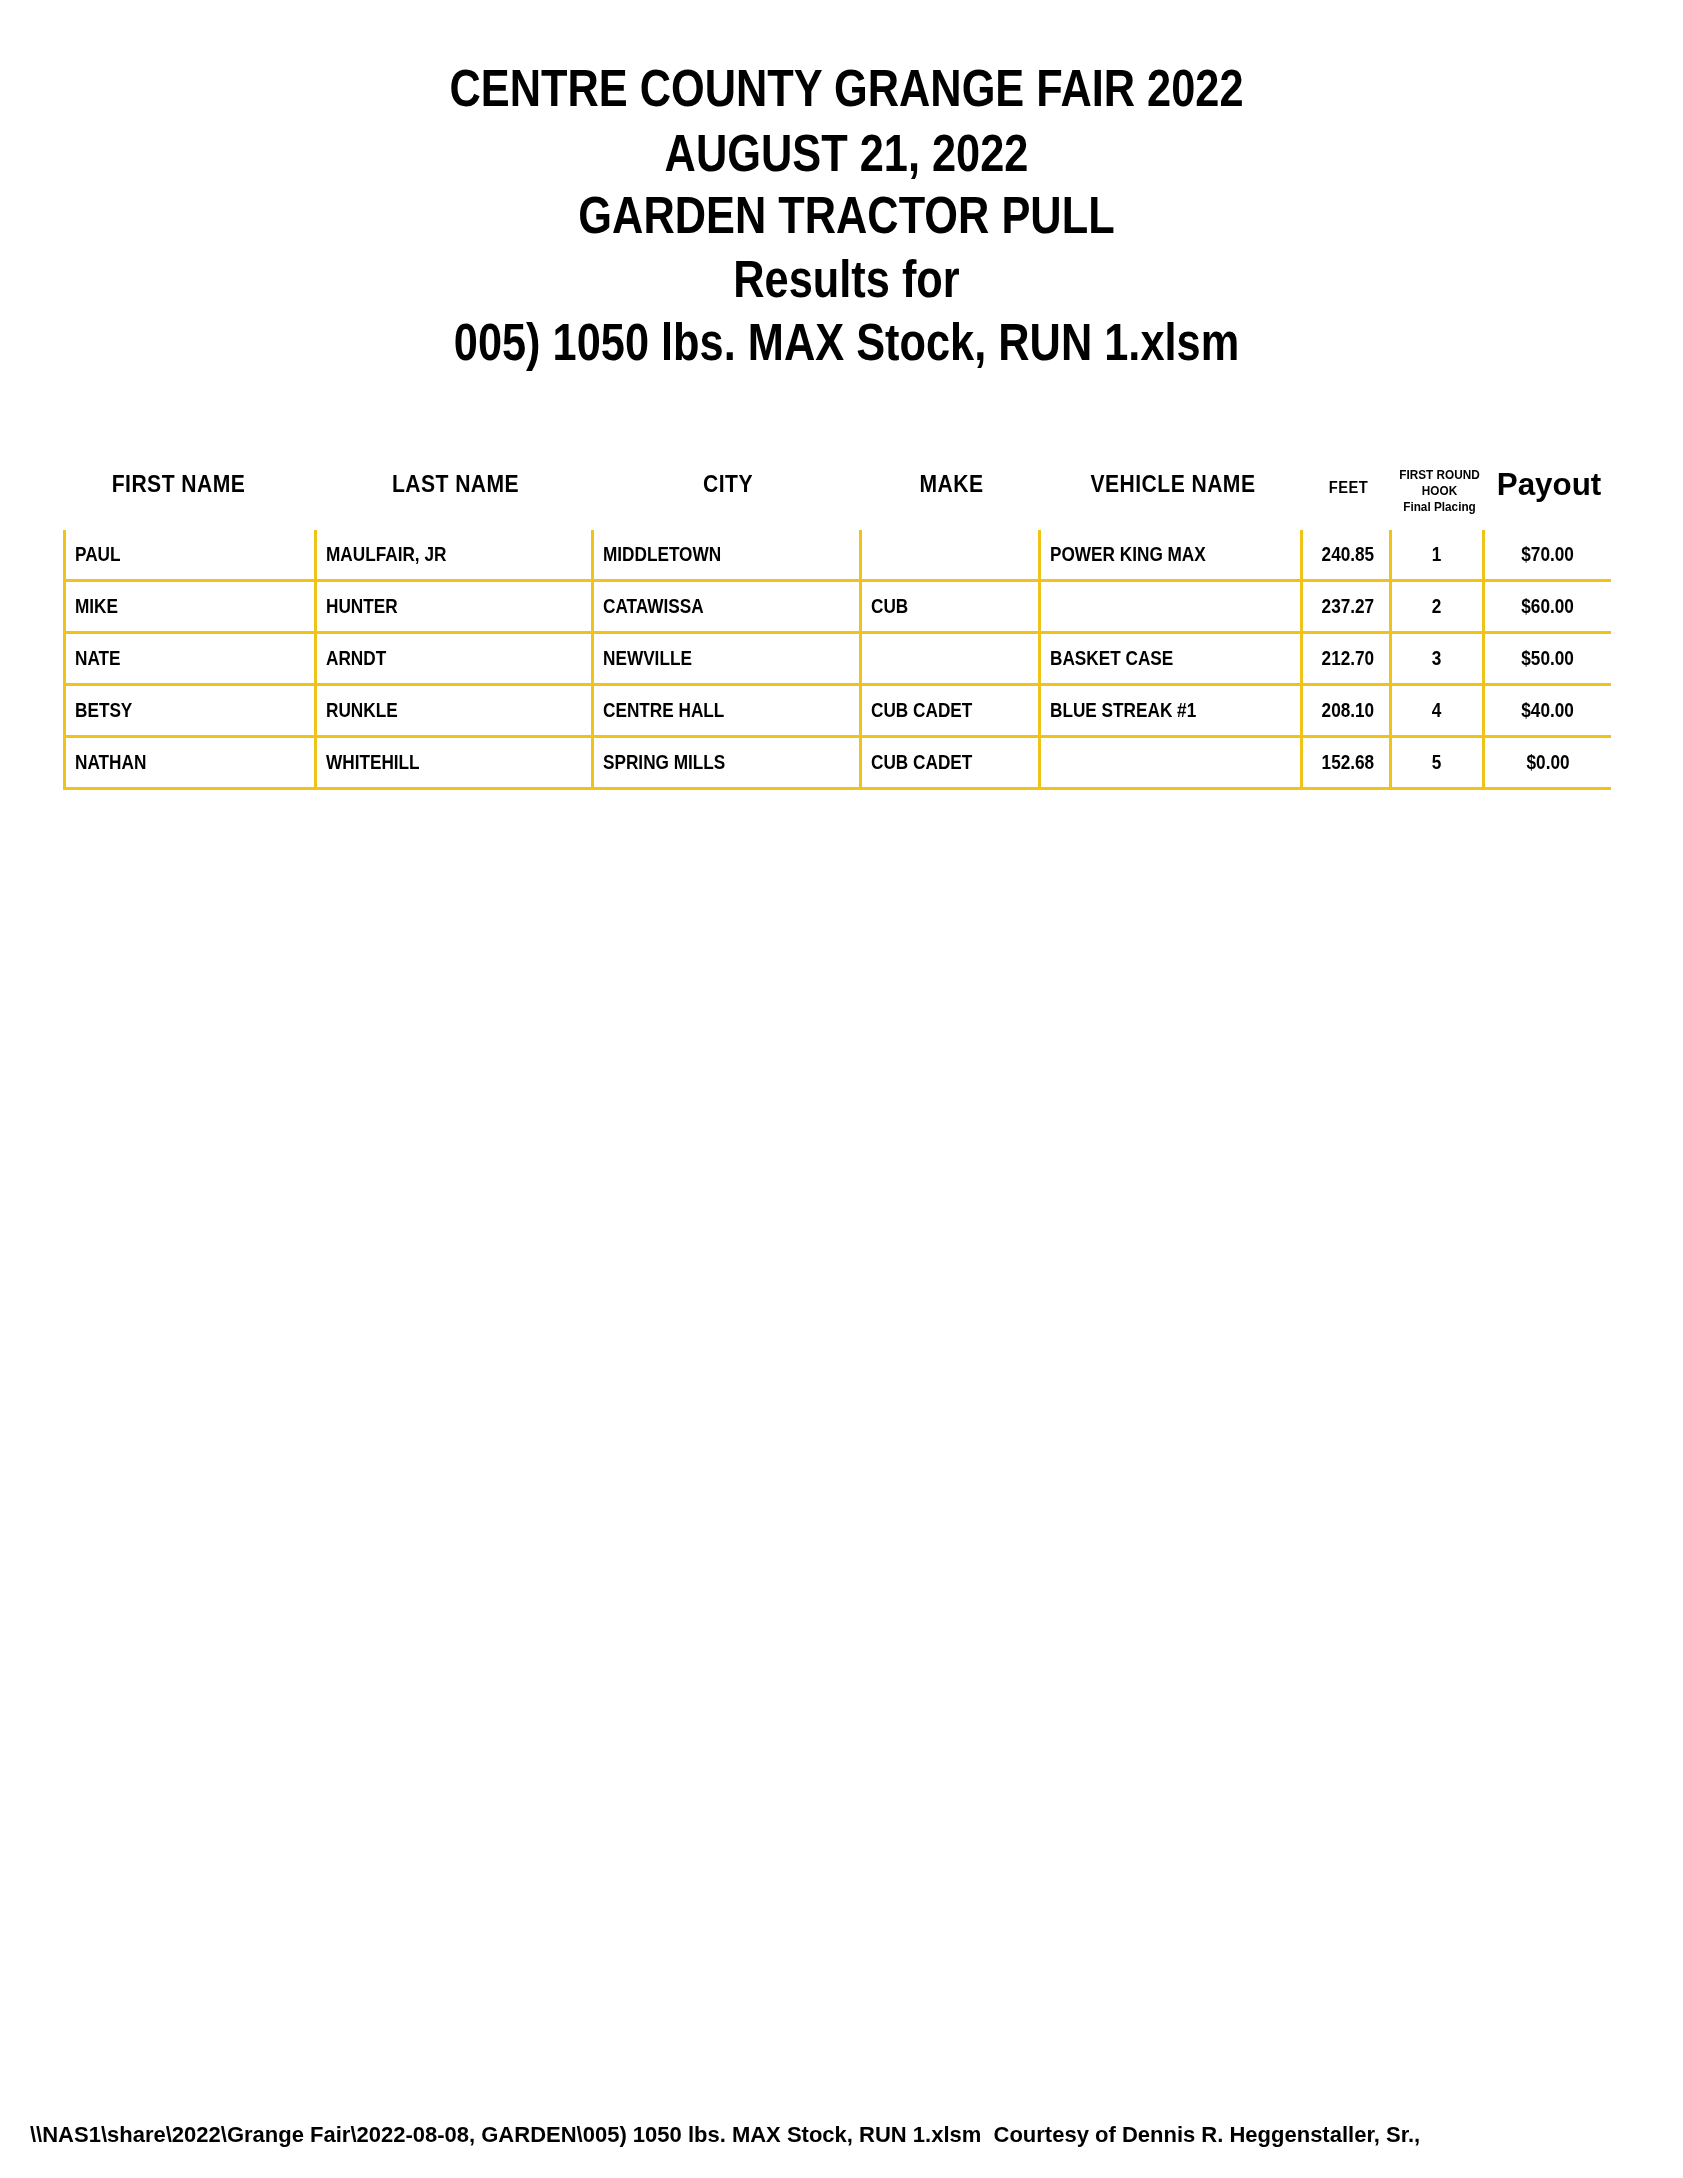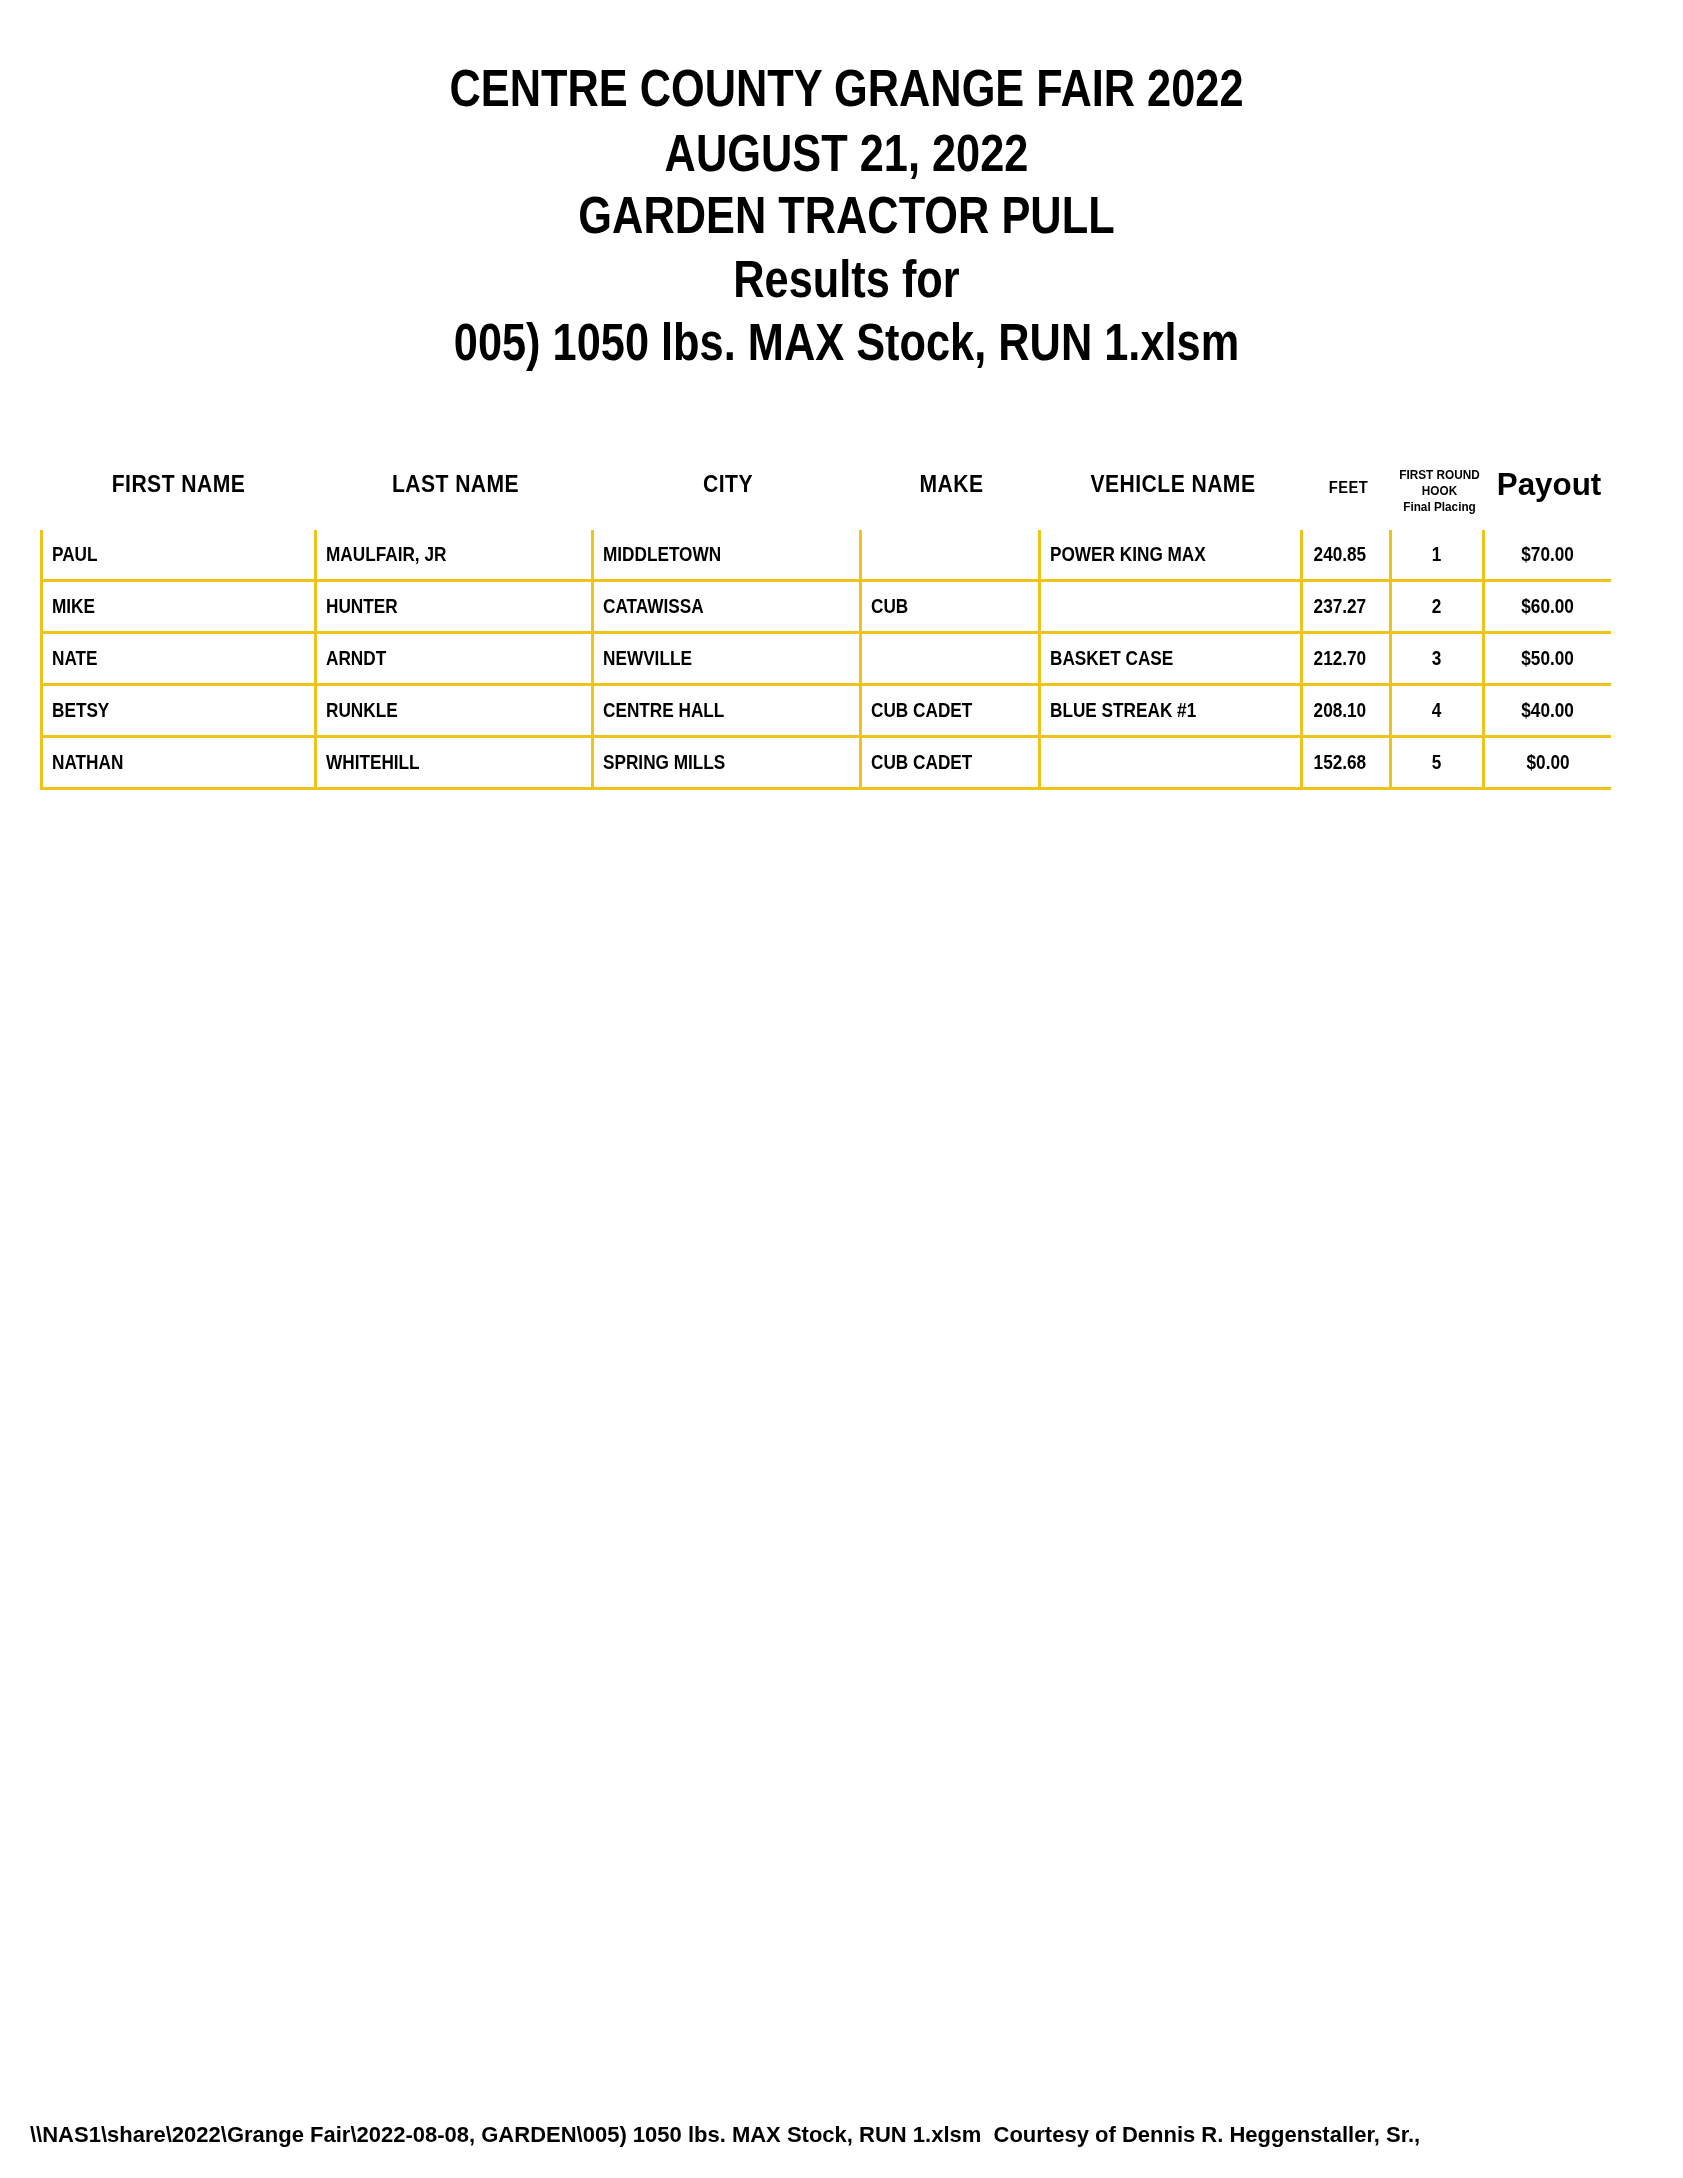--- a/index.html
+++ b/index.html
@@ -94,23 +94,23 @@
     font-size: 20px;
     white-space: nowrap;
     overflow: visible;
     background: #ffffff;
   }
   .cell span {
     transform: scaleX(0.86);
     transform-origin: 0 50%;
     display: inline-block;
   }
-  .col-first { border-left: 3px solid #EFC319; }
+  .col-first { border-left: 3px solid #EFC319; margin-left: 23px; }
   .col-text { padding-left: 9px; justify-content: flex-start; }
-  .col-feet { padding-right: 23px; justify-content: flex-end; }
+  .col-feet { padding-right: 15px; justify-content: flex-end; }
   .col-feet span { transform-origin: 100% 50%; }
   .col-center { justify-content: center; }
   .col-center span { transform-origin: 50% 50%; }
   .col-last { border-right: none; }
 
   
   .footer {
     position: absolute;
     left: 30px;
     top: 2057px;

